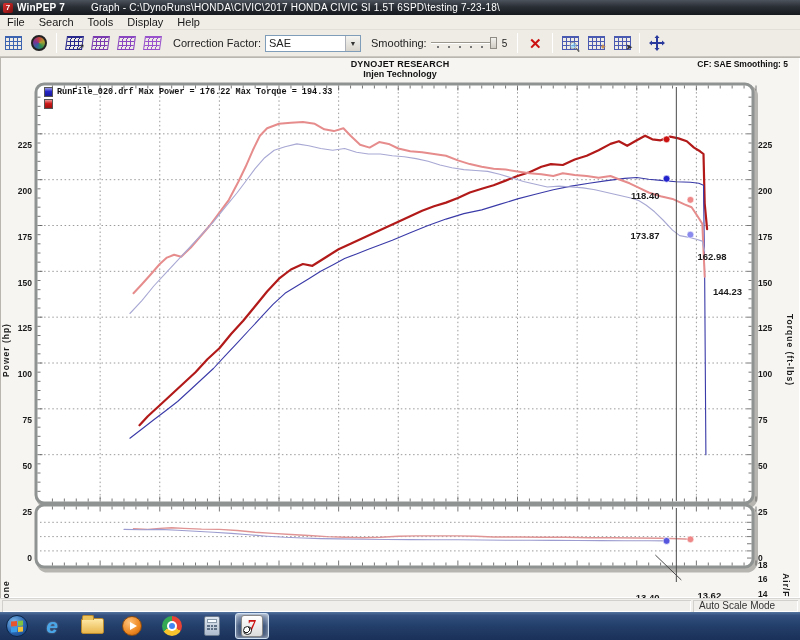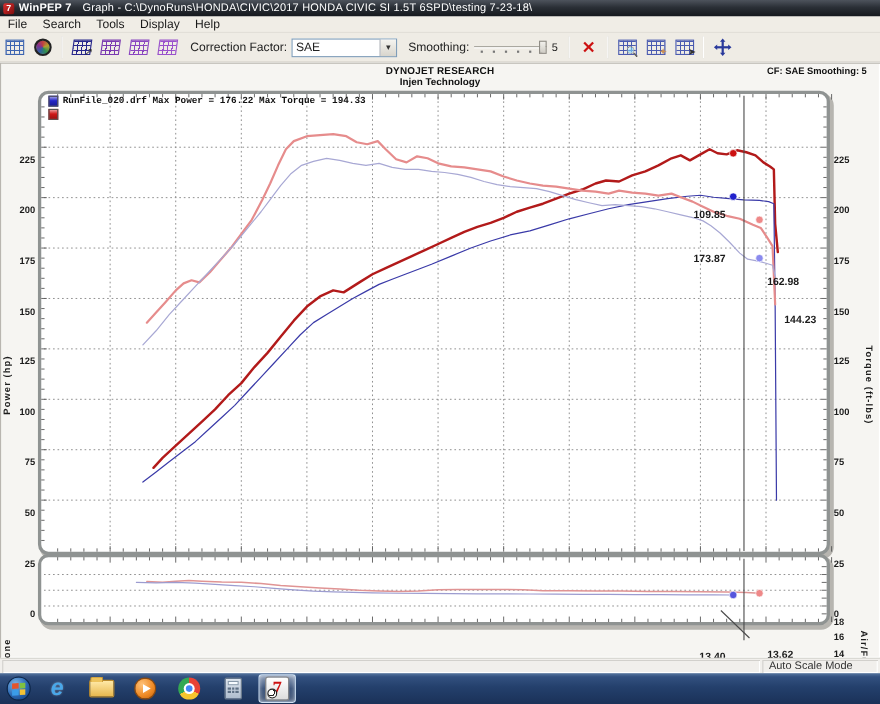--- a/index.html
+++ b/index.html
@@ -6,21 +6,21 @@
   html,body { width:800px; height:640px; overflow:hidden; font-family:"Liberation Sans", sans-serif; }
   #screen { position:relative; width:800px; height:640px; background:#f4f3f0; overflow:hidden; }
 
   
   .titlebar { position:absolute; left:0; top:0; width:800px; height:15px;
     background:linear-gradient(180deg,#4d535c 0%,#2a2f36 45%,#15181d 100%);
     display:flex; align-items:center; padding-left:3px; color:#fff; font-size:10px; }
   .titlebar .app-ico { width:10px; height:10px; margin-right:4px; background:linear-gradient(135deg,#e03030,#7a0c0c);
     border-radius:2px; color:#fff; font-size:8px; font-weight:bold; text-align:center; line-height:10px; }
   .titlebar .ttext { white-space:nowrap; letter-spacing:.2px; }
-  .titlebar .appname { font-weight:bold; margin-right:10px; }
+  .titlebar .appname { font-weight:bold; margin-right:26px; }
 
   .menubar { position:absolute; left:0; top:15px; width:800px; height:15px; background:#f0ede6;
     display:flex; align-items:center; font-size:11px; color:#1a1a1a; border-bottom:1px solid #e2dfd8; }
   .menubar span { padding:0 7px; cursor:default; }
 
   .toolbar { position:absolute; left:0; top:30px; width:800px; height:27px; background:#efece5;
     border-bottom:1px solid #c9c6bf; display:flex; align-items:center; font-size:11px; color:#222; }
   .tb-btn { width:24px; height:22px; margin:0 1px; display:flex; align-items:center; justify-content:center; border:1px solid transparent; border-radius:2px; }
   .tb-sep { width:1px; height:20px; margin:0 4px; background:#c8c5be; border-right:1px solid #fff; }
   .gicon { width:17px; height:14px; border:1px solid var(--c); background:
@@ -573,21 +573,21 @@
     <div class="legend" id="legend">
         <div class="row">
           <span class="chip" style="--chip: #2424c8;"></span>
           <span class="txt">RunFile_020.drf Max Power = 176.22 Max Torque = 194.33</span>
         </div>
         <div class="row">
           <span class="chip" style="--chip: #d01818;"></span>
         </div>
       </div>
     <div id="labels-layer">
-        <div class="chart-label " style="top: 133.34px; font-size: 9.5px; right: 140.438px;">109.85</div>
+        <div class="chart-label " style="top: 133.34px; font-size: 9.5px; right: 140.438px;">118.40</div>
         <div class="chart-label " style="top: 172.756px; font-size: 9.5px; right: 140.438px; margin-left: 35px;">173.87</div>
         <div class="chart-label " style="top: 193.839px; font-size: 9.5px; left: 697.413px;">162.98</div>
         <div class="chart-label " style="top: 228.672px; font-size: 9.5px; left: 713px; text-align: center;">144.23</div>
         <div class="chart-label " style="top: 534.89px; font-size: 9.5px; right: 140.438px;">13.40</div>
         <div class="chart-label " style="top: 533.317px; font-size: 9.5px; left: 697.413px;">13.62</div>
         <div class="chart-label " style="right: 141.659px; top: 544px; font-size: 9.5px;">X = 6.332</div>
         <div class="chart-label " style="left: 0px; width: 32px; text-align: right; top: 495.5px; font-size: 8.5px;">0</div>
         <div class="chart-label " style="left: 758px; top: 495.5px; font-size: 8.5px;">0</div>
         <div class="chart-label " style="left: 0px; width: 32px; text-align: right; top: 449.668px; font-size: 8.5px;">25</div>
         <div class="chart-label " style="left: 758px; top: 449.668px; font-size: 8.5px;">25</div>

